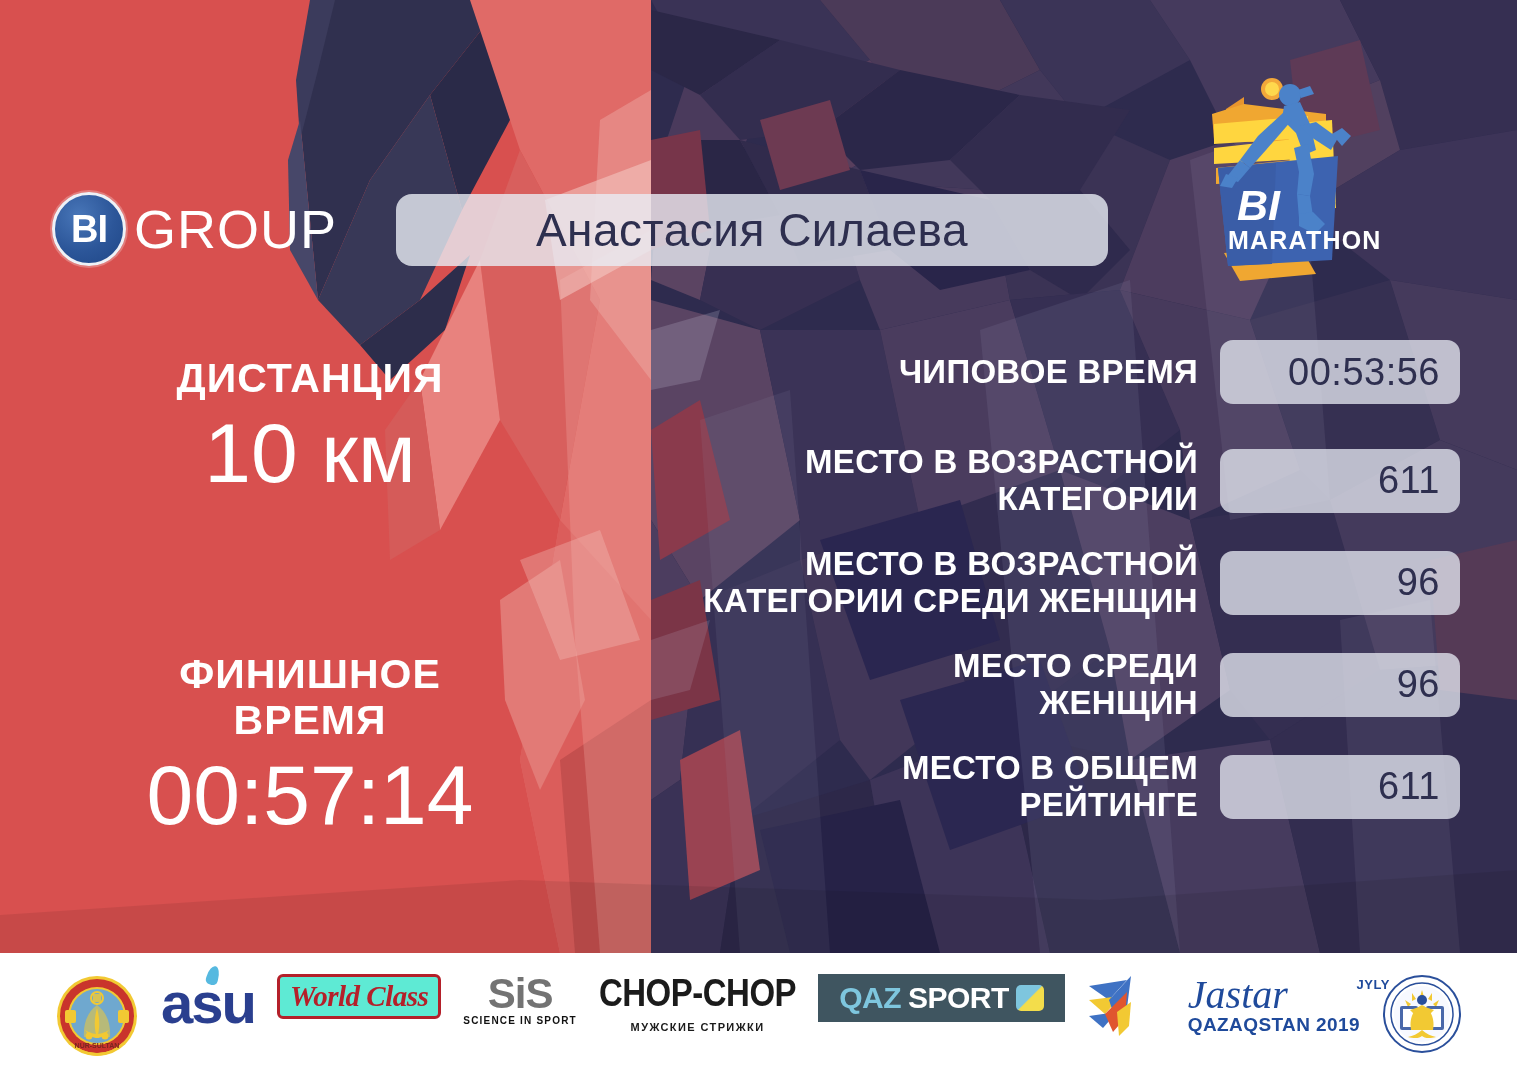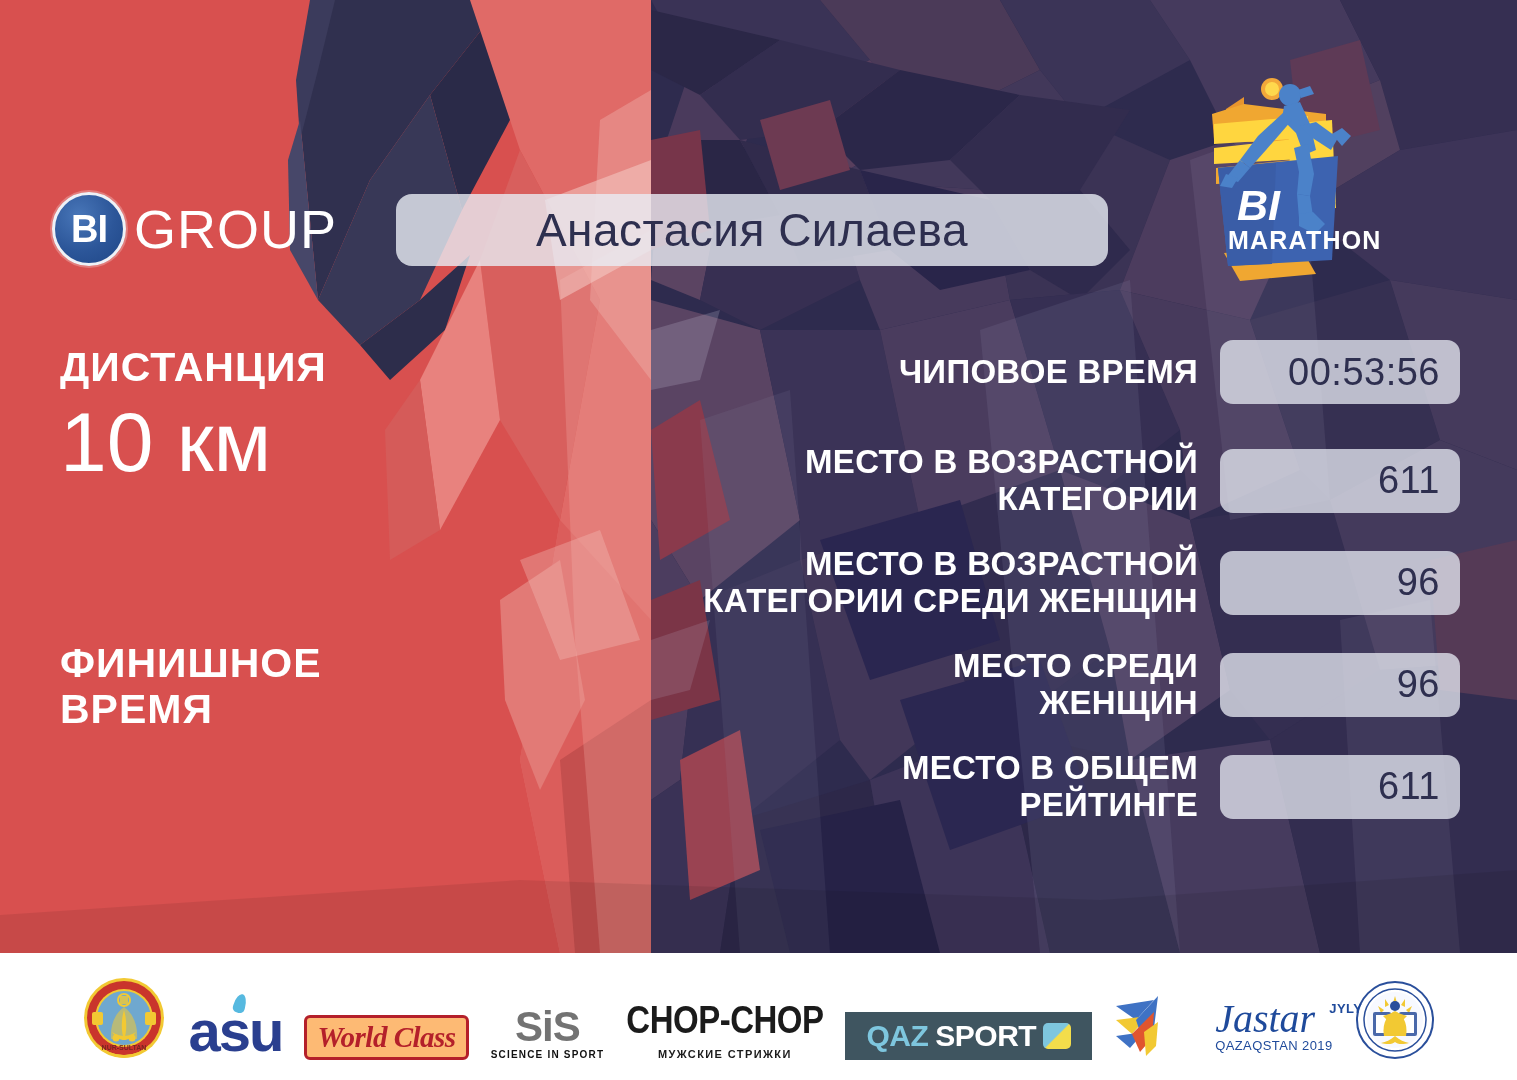--- a/index.html
+++ b/index.html
@@ -33,21 +33,21 @@
     width: 1517px; height: 127px;
     background: #ffffff;
     display: flex;
     align-items: center;
     justify-content: center;
     gap: 22px;
     padding: 0 40px;
   }
   .sponsor {
     display: flex;
-    align-items: flex-end;
+    align-items: flex-start;
     justify-content: center;
     height: 86px;
   }
 
   
   .title {
     position: absolute;
     left: 0; top: 62px;
     width: 1160px;
     text-align: center;
@@ -110,23 +110,23 @@
   .marathon-logo {
     position: absolute;
     left: 1180px; top: 68px;
     width: 200px; height: 225px;
   }
   .marathon-logo svg { display:block; width: 200px; height: 225px; }
 
   
   .left-col {
     position: absolute;
-    left: 60px; top: 345px;
+    left: 60px; top: 356px;
     width: 500px;
-    text-align: left;
+    text-align: center;
     color: #ffffff;
   }
   .lc-block { margin-bottom: 0; }
   .lc-label {
     font-size: 41px;
     font-weight: 700;
     letter-spacing: 1px;
     line-height: 1.12;
   }
   .lc-value {
@@ -177,21 +177,21 @@
     font-weight: 400;
     color: #2e2f4f;
     letter-spacing: 0.5px;
   }
 
   
   .wc-box {
     border: 3px solid #b4202a;
     border-radius: 6px;
     padding: 3px 10px;
-    background: #fdba74;
+    background: #5eead4;
   }
   .wc-text {
     color: #b4202a;
     font-size: 29px;
     font-weight: 700;
     font-style: italic;
     letter-spacing: -0.5px;
     font-family: "Liberation Serif", serif;
   }
   .sis-wrap { text-align: center; }
@@ -267,22 +267,22 @@
   .jastar-jyly {
     position: absolute;
     right: -30px; top: 0;
     color: #1f4a9b;
     font-size: 13px;
     font-weight: 700;
     letter-spacing: 0.5px;
   }
   .jastar-sub {
     color: #1f4a9b;
-    font-size: 13px;
-    font-weight: 400;
+    font-size: 19px;
+    font-weight: 700;
     letter-spacing: 0.4px;
     margin-top: 1px;
   }
 </style>
 </head>
 <body>
 
 <div id="cert">
 
   <div class="art-wrap">
@@ -443,20 +443,21 @@
   </div>
 
   <div class="left-col">
     <div class="lc-block">
       <div class="lc-label">ДИСТАНЦИЯ</div>
       <div class="lc-value">10 км</div>
     </div>
     <div class="lc-block finish">
       <div class="lc-label" style="white-space:pre-line">ФИНИШНОЕ
 ВРЕМЯ</div>
+      <div class="lc-value">00:57:14</div>
     </div>
   </div>
 
   <div class="right-col">
 
     <div class="stat-row" style="margin-bottom:40px;">
       <div class="stat-label">ЧИПОВОЕ ВРЕМЯ</div>
       <div class="stat-pill">
         <span>00:53:56</span>
       </div>

